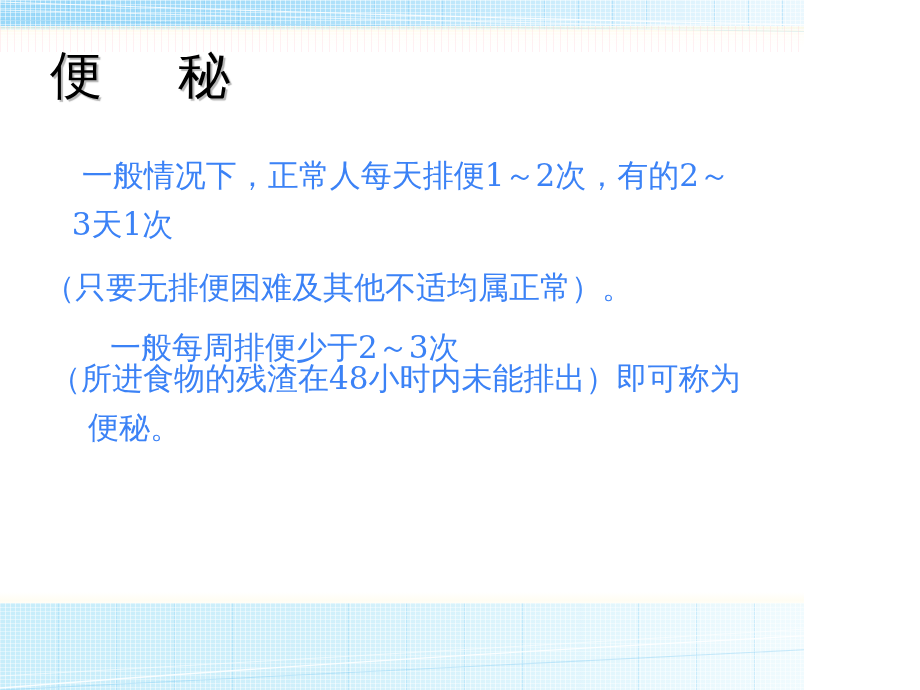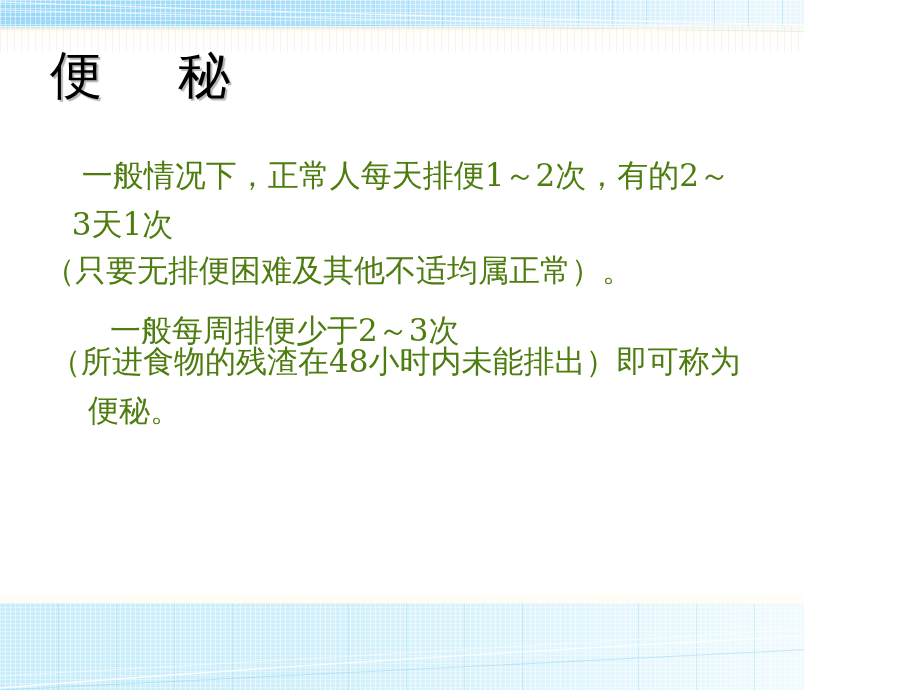--- a/index.html
+++ b/index.html
@@ -171,28 +171,28 @@
   .body-block {
     position: absolute;
     left: 0;
     top: 160px;
     width: 920px;
   }
   .line {
     font-family: "DejaVu Serif", "Liberation Serif", serif;
     font-size: 31px;
     line-height: 1.0;
-    color: #4d7c0f;
+    color: #3b82f6;
     white-space: pre;
     margin: 0;
     padding: 0;
   }
   .l1 { margin-left: 62px;  margin-top: 0px;  }
   .l2 { margin-left: 62px;  margin-top: 18px; }
-  .l3 { margin-left: 44px;  margin-top: 15px; }
+  .l3 { margin-left: 44px;  margin-top: 32px; }
   .l4 { margin-left: 110px; margin-top: 27px; }
   .l5 { margin-left: 110px; margin-top: 29px; }
   .l6 { margin-left: 50px;  }
   .l7 { margin-left: 88px;  margin-top: 18px; }
 </style>
 </head>
 <body>
 
 <div id="slide">
 

